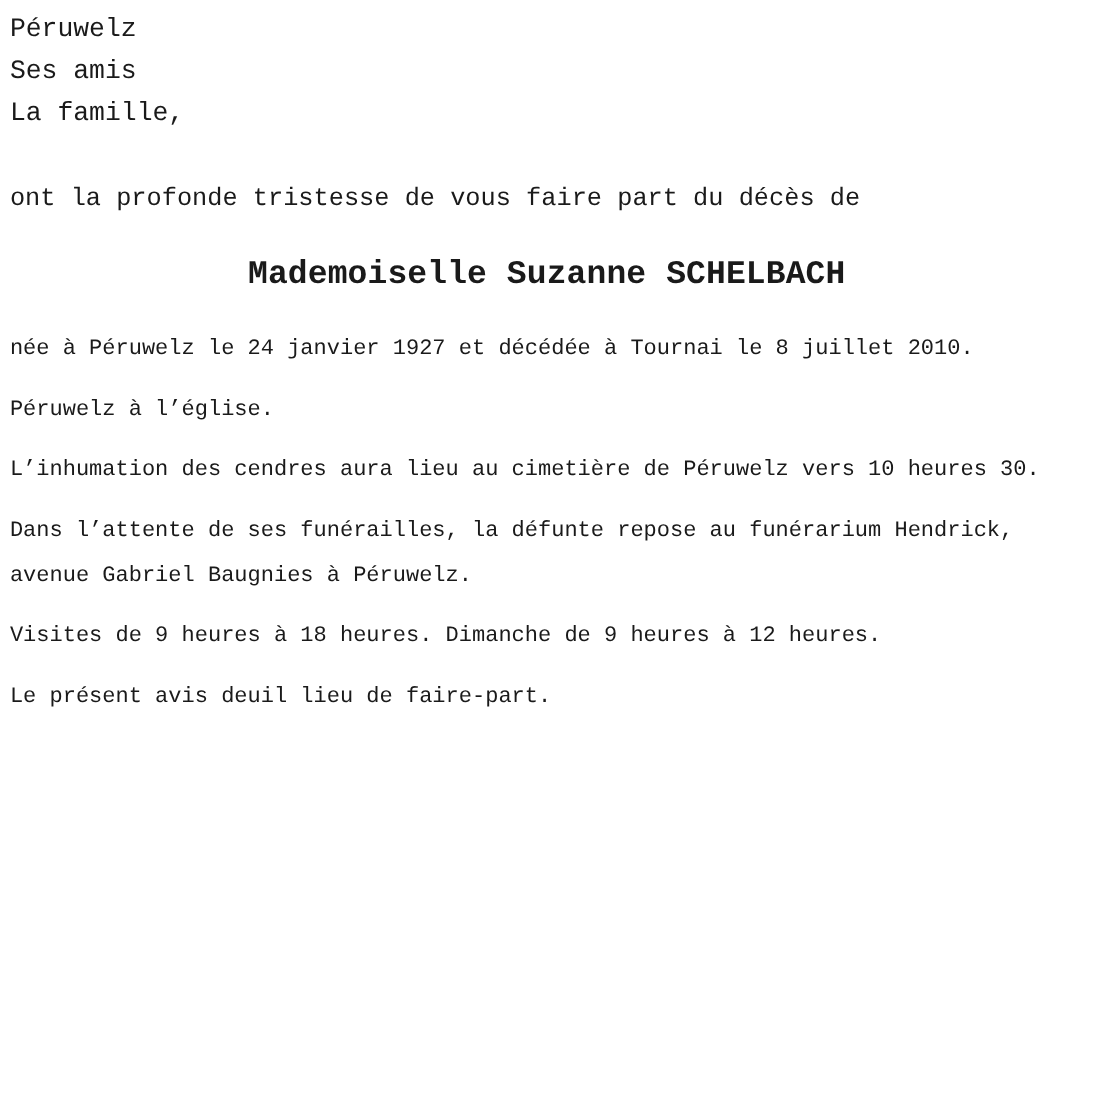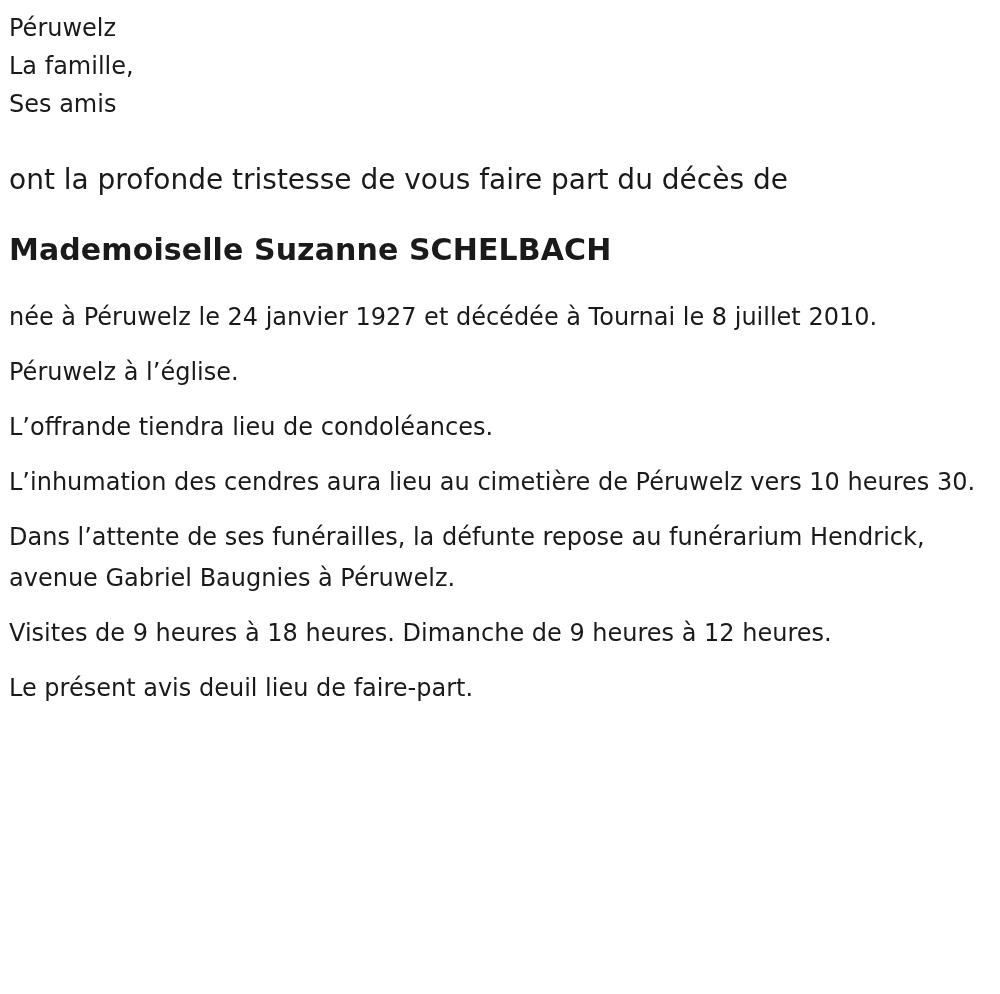--- a/index.html
+++ b/index.html
@@ -14,20 +14,21 @@
     font-family: "DejaVu Sans", "Liberation Sans", sans-serif;
     color: #1a1a1a;
     -webkit-font-smoothing: antialiased;
     overflow: hidden;
   }
 
   .notice {
     box-sizing: border-box;
     width: 1000px;
     padding: 9px 15px 0 9px;
+    font-family: Liberation Mono, monospace;
   }
 
   
   .place-line {
     font-size: 24px;
     line-height: 38px;
     margin: 0;
     white-space: nowrap;
   }
   .family-block {
@@ -36,67 +37,67 @@
     list-style: none;
   }
   .family-block li {
     font-size: 24px;
     line-height: 38px;
     white-space: nowrap;
   }
 
   
   .announce {
-    font-size: 28px;
+    font-size: 23px;
     line-height: 38px;
     margin: 38px 0 0 0;
   }
 
   
   .deceased-name {
     font-size: 30px;
     font-weight: bold;
     line-height: 38px;
     margin: 32px 0 0 0;
     letter-spacing: 0.1px;
+    text-align: center;
   }
 
   
   .body-block {
     margin-top: 28px;
   }
   .body-par {
-    font-size: 24px;
+    font-size: 20px;
     line-height: 41px;
     margin: 0 0 14px 0;
     max-width: 980px;
   }
   .body-par:last-child {
     margin-bottom: 0;
   }
 </style>
 </head>
 <body>
 
 <div class="notice">
 
   <p class="place-line">Péruwelz</p>
 
   <ul class="family-block">
+    <li>Ses amis</li>
     <li>La famille,</li>
-    <li>Ses amis</li>
   </ul>
 
   <p class="announce">ont la profonde tristesse de vous faire part du décès de</p>
 
   <h1 class="deceased-name">Mademoiselle Suzanne SCHELBACH</h1>
 
   <div class="body-block">
     <p class="body-par">née à Péruwelz le 24 janvier 1927 et décédée à Tournai le 8 juillet 2010.</p>
     <p class="body-par">Péruwelz à l’église.</p>
-    <p class="body-par">L’offrande tiendra lieu de condoléances.</p>
     <p class="body-par">L’inhumation des cendres aura lieu au cimetière de Péruwelz vers 10 heures 30.</p>
     <p class="body-par">Dans l’attente de ses funérailles, la défunte repose au funérarium Hendrick, avenue Gabriel Baugnies à Péruwelz.</p>
     <p class="body-par">Visites de 9 heures à 18 heures. Dimanche de 9 heures à 12 heures.</p>
     <p class="body-par">Le présent avis deuil lieu de faire-part.</p>
   </div>
 
 </div>
 
 </body></html>

